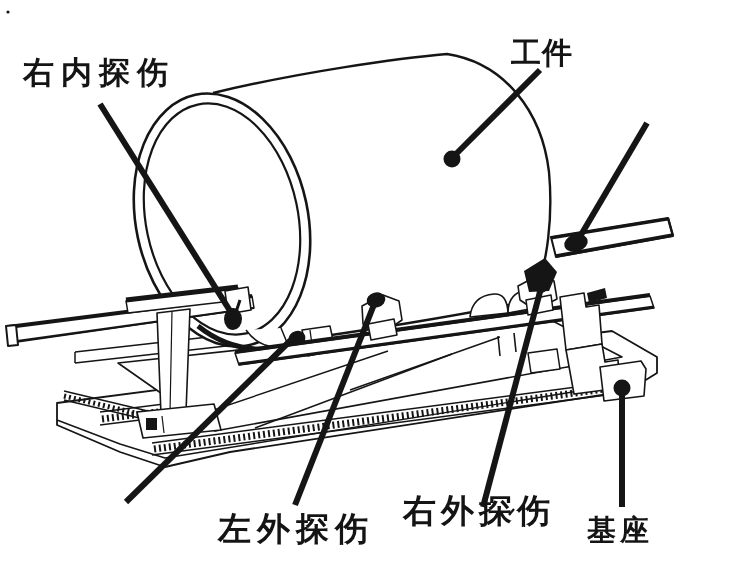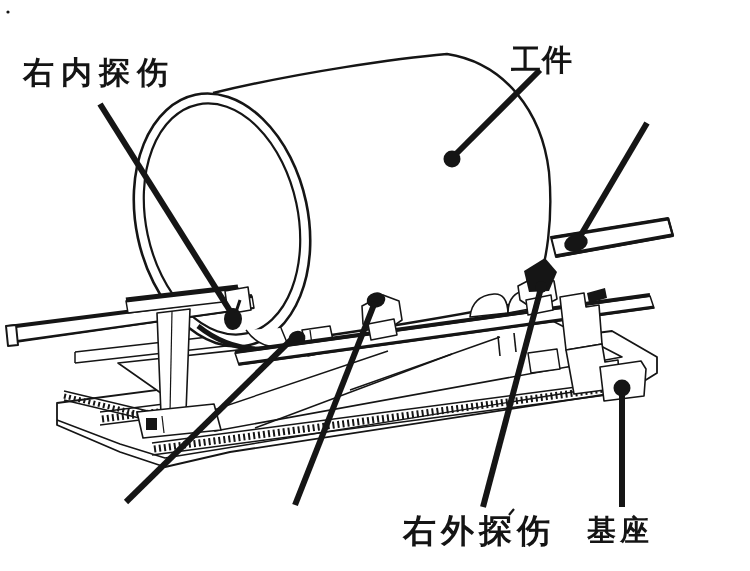--- a/index.html
+++ b/index.html
@@ -12,25 +12,25 @@
   }
   .figure svg{position:absolute;left:0;top:0;}
   .label{
     position:absolute;
     font-weight:bold;
     color:#141414;
     white-space:nowrap;
     line-height:1.05;
   }
   .lbl-left-inner  {left:23px;  top:56px;  font-size:31px; letter-spacing:7px;}
-  .lbl-workpiece   {left:511px; top:44px;  font-size:30px; letter-spacing:1px;}
+  .lbl-workpiece   {left:511px; top:37px;  font-size:30px; letter-spacing:1px;}
   .lbl-right-inner {left:577px; top:82px;  font-size:31px; letter-spacing:6px;}
   .lbl-roller      {left:64px;  top:511px; font-size:32px; letter-spacing:4px;}
   .lbl-left-outer  {left:218px; top:512px; font-size:33px; letter-spacing:6px;}
-  .lbl-right-outer {left:403px; top:514px; font-size:33px; letter-spacing:5px;}
+  .lbl-right-outer {left:403px; top:494px; font-size:33px; letter-spacing:5px;}
   .lbl-base        {left:587px; top:515px; font-size:29px; letter-spacing:4px;}
 </style>
 </head>
 <body>
 
 <div class="figure">
 
   <svg width="750" height="571" viewBox="0 0 750 571">
     <g stroke="#151515" fill="none" stroke-linejoin="round" stroke-linecap="butt">
 
@@ -162,16 +162,17 @@
         <circle cx="452" cy="159" r="8.5"></circle>
         <ellipse cx="576" cy="243" rx="12" ry="8.5" transform="rotate(-16 576 243)"></ellipse>
         <circle cx="541" cy="287" r="6"></circle>
         <circle cx="622" cy="388" r="8.5"></circle>
       </g>
     </g>
   </svg>
 
   <div class="label lbl-left-inner">右内探伤</div>
   <div class="label lbl-workpiece">工件</div>
+  <div class="label lbl-left-outer">左外探伤</div>
   <div class="label lbl-right-outer">右外探伤</div>
   <div class="label lbl-base">基座</div>
 
 </div>
 
 </body></html>

